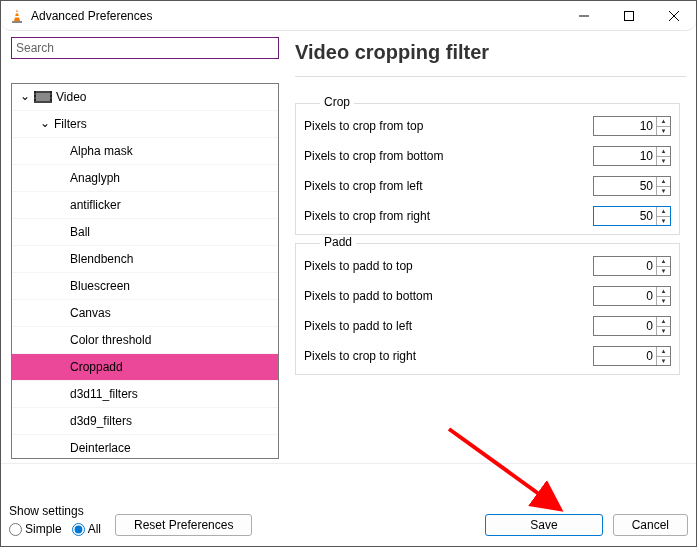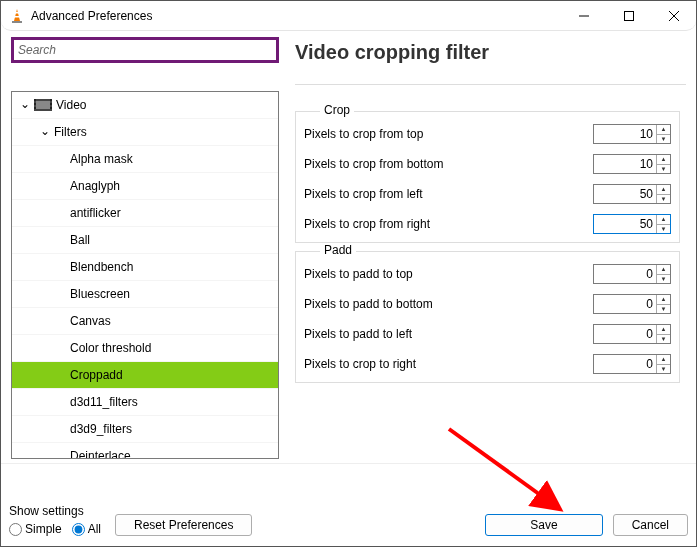--- a/index.html
+++ b/index.html
@@ -6,31 +6,31 @@
   html, body { margin: 0; padding: 0; font-family: "Segoe UI", Tahoma, sans-serif; font-size: 12px; color: #000; background: #fff; }
   .window { width: 697px; height: 547px; border: 1px solid #555; display: flex; flex-direction: column; background: #fff; position: relative; }
   .titlebar { height: 30px; display: flex; align-items: center; padding: 0 0 0 8px; border-bottom: 1px solid #e5e5e5; border-radius: 10px; }
   .titlebar .app-icon { width: 16px; height: 16px; margin-right: 6px; }
   .titlebar .title { flex: 1; font-size: 12px; }
   .winbtn { width: 45px; height: 29px; display: flex; align-items: center; justify-content: center; }
   .winbtn svg { stroke: #000; }
   .content { flex: 1; display: flex; flex-direction: column; padding: 6px 10px 4px 10px; overflow: hidden; }
   .top-row { display: flex; align-items: flex-start; gap: 16px; }
   .left-col { width: 268px; }
-  .search { width: 100%; height: 22px; border: 3px solid #701a75; padding: 10px 4px; font-size: 12px; font-family: inherit; font-style: italic; }
+  .search { width: 100%; height: 22px; border: 1px solid #701a75; padding: 10px 4px; font-size: 12px; font-family: inherit; }
   .search::placeholder { color: #666; }
   .only-row { display: flex; align-items: center; gap: 4px; margin-top: 6px; font-size: 12px; }
   .only-row input { width: 14px; height: 14px; margin: 0; }
-  .right-title { font-size: 20px; color: #333; margin: 0; padding-top: 4px; border-bottom: 1px solid #ddd; flex: 1; padding-bottom: 20px; }
+  .right-title { font-size: 20px; color: #333; margin: 0; padding-top: 4px; border-bottom: 1px solid #ddd; flex: 1; padding-bottom: 12px; }
   .body-row { display: flex; flex: 1; gap: 16px; margin-top: 6px; overflow: hidden; }
   .tree { width: 268px; height: 100%; border: 1px solid #7a7a7a; background: #fff; overflow-y: auto; overflow-x: hidden; }
   .tree-row { height: 27px; display: flex; align-items: center; padding-left: 6px; font-size: 12px; border-bottom: 1px solid #f4f4f4; white-space: nowrap; }
   .tree-row.lvl1 { padding-left: 26px; }
   .tree-row.lvl2 { padding-left: 58px; }
-  .tree-row.selected { background: #84cc16; }
+  .tree-row.selected { background: #ec4899; }
   .tree-arrow { width: 14px; text-align: center; margin-right: 2px; transform: translateY(-1px); }
   .tree-icon { width: 18px; height: 14px; margin-right: 4px; }
   .panel { flex: 1; padding-top: 20px; }
   .fieldset { border: 1px solid #ddd; margin: 0 6px 8px 0; padding: 2px 8px 8px 8px; position: relative; }
   .fieldset .legend { position: absolute; top: -9px; left: 24px; background: #fff; padding: 0 4px; font-size: 12px; }
   .field-row { display: flex; align-items: center; margin-top: 10px; }
   .field-row label { flex: 1; font-size: 12px; }
   .spinbox { display: flex; align-items: stretch; border: 1px solid #7a7a7a; height: 20px; width: 78px; }
   .spinbox.focused { border: 1px solid #0078d4; }
   .spinbox input { border: none; width: 62px; text-align: right; padding: 0 3px; font-size: 12px; outline: none; font-family: inherit; }

